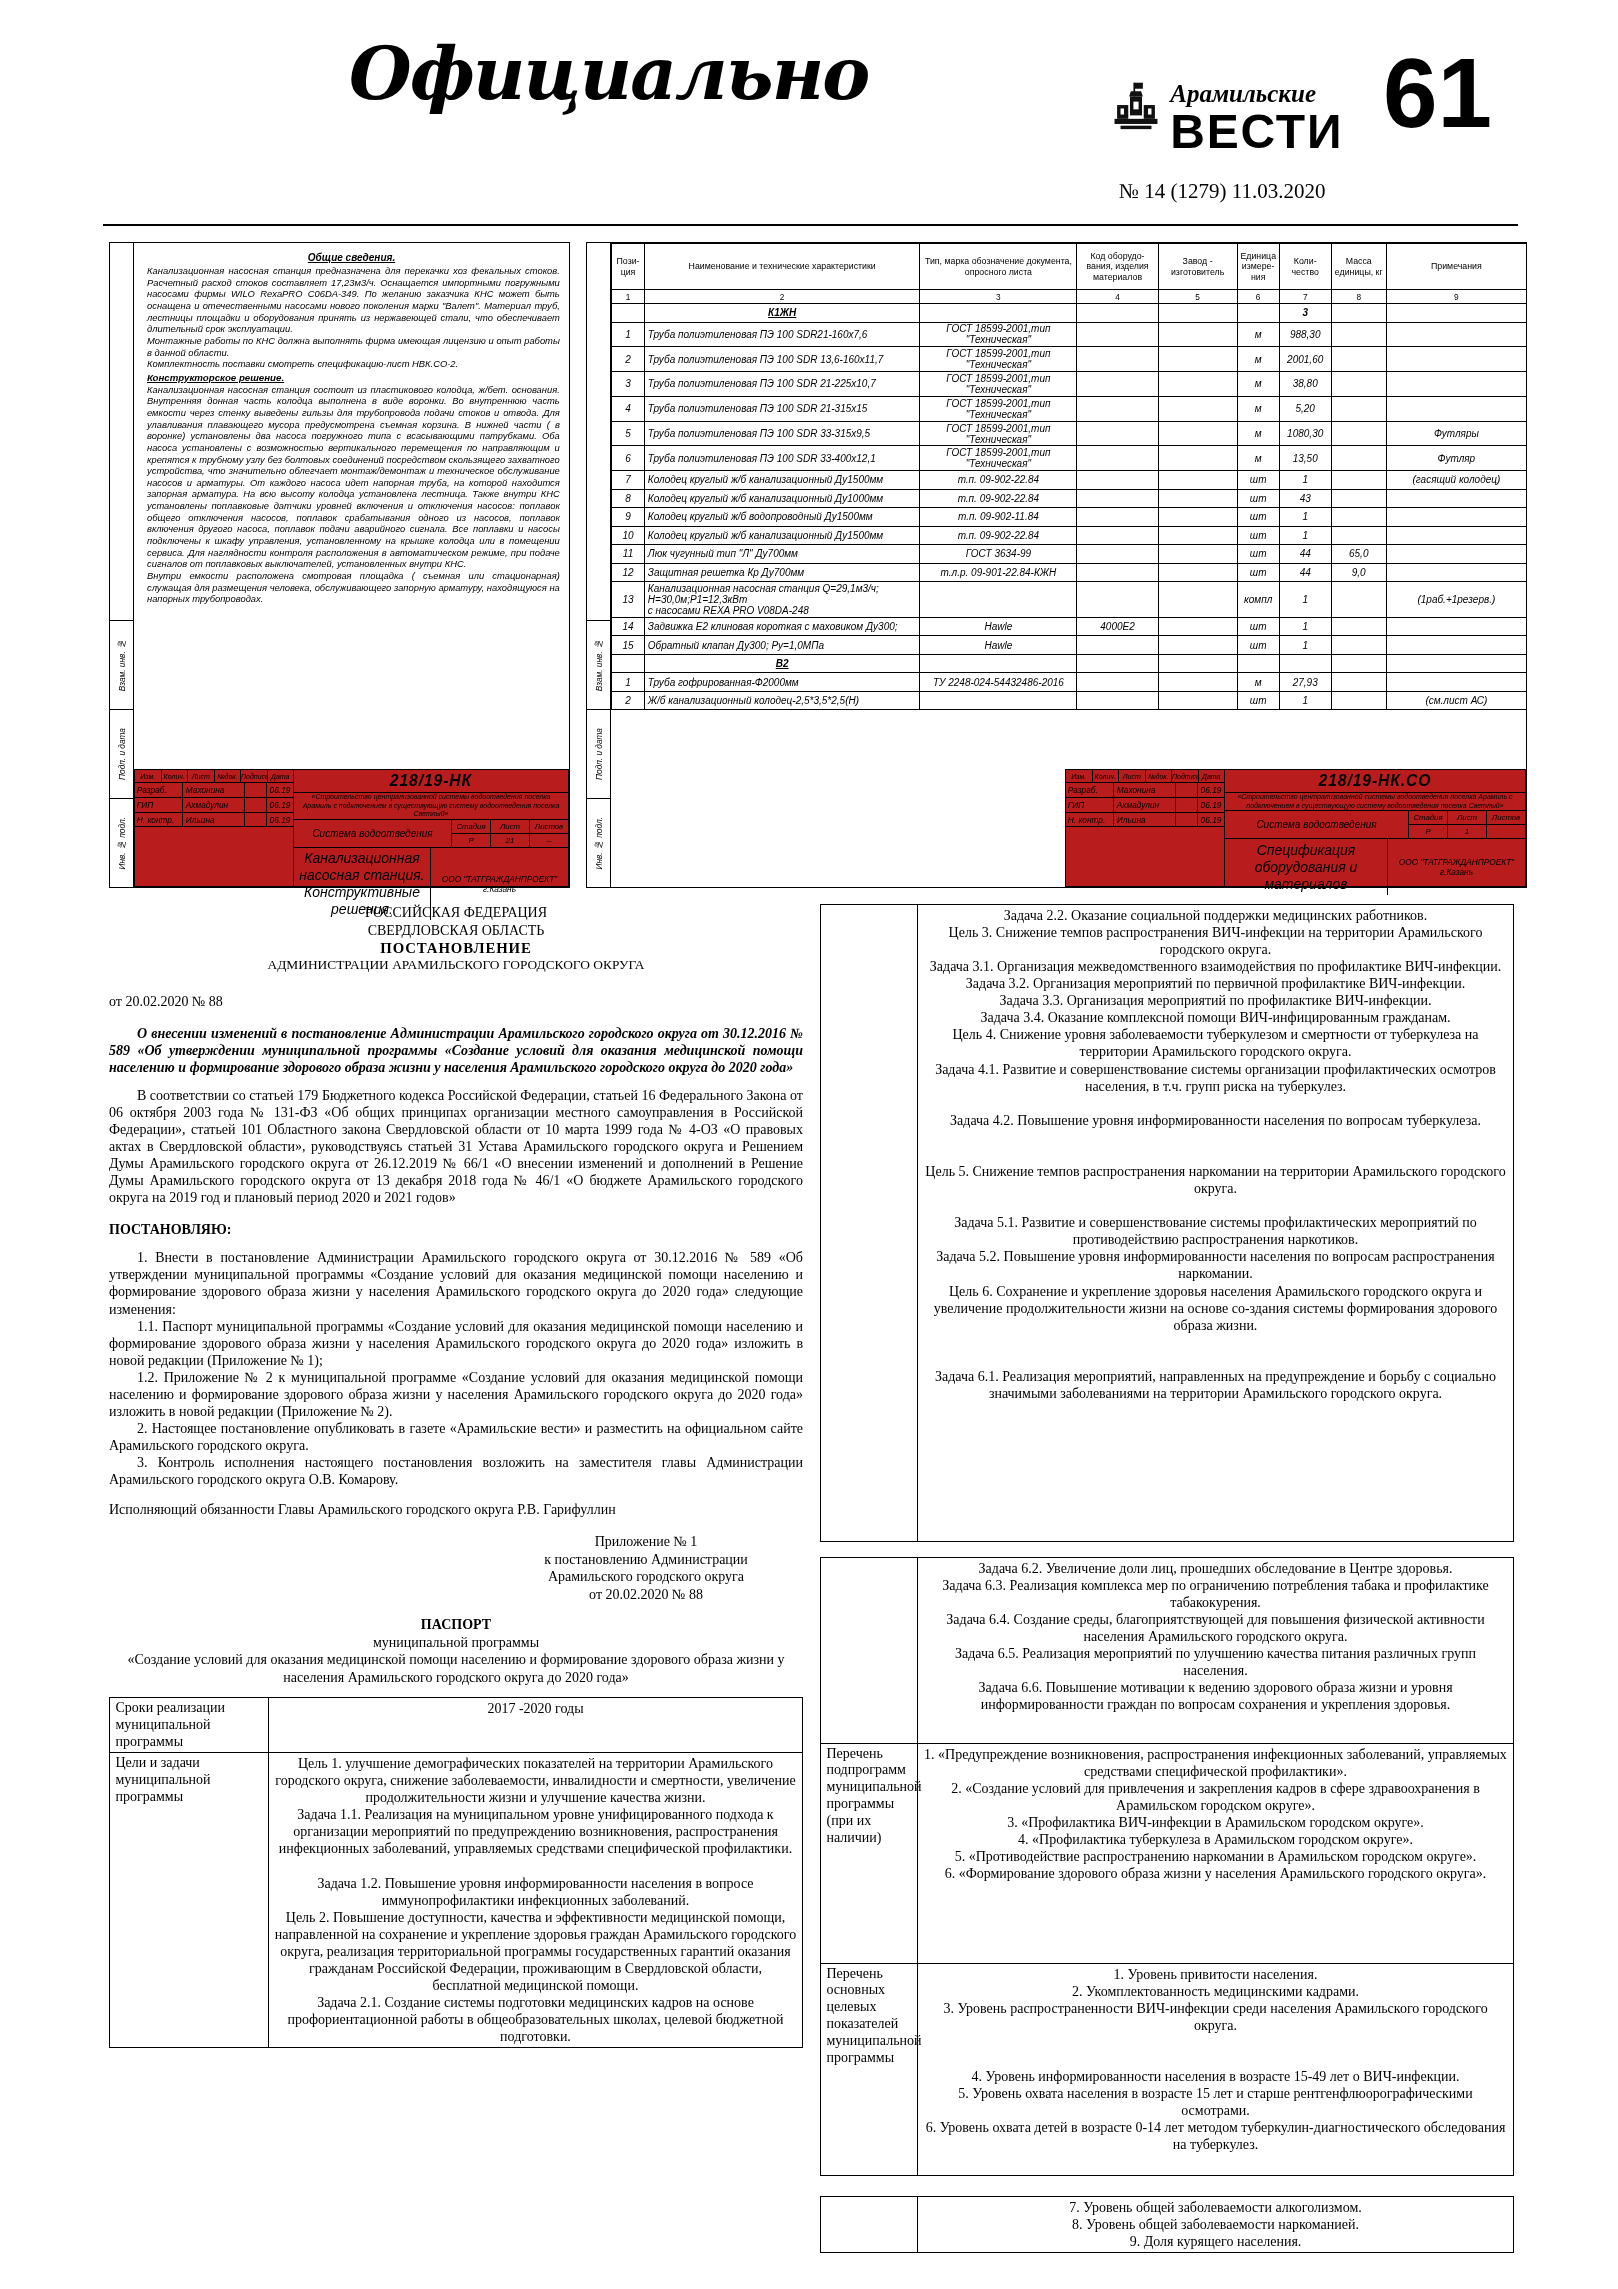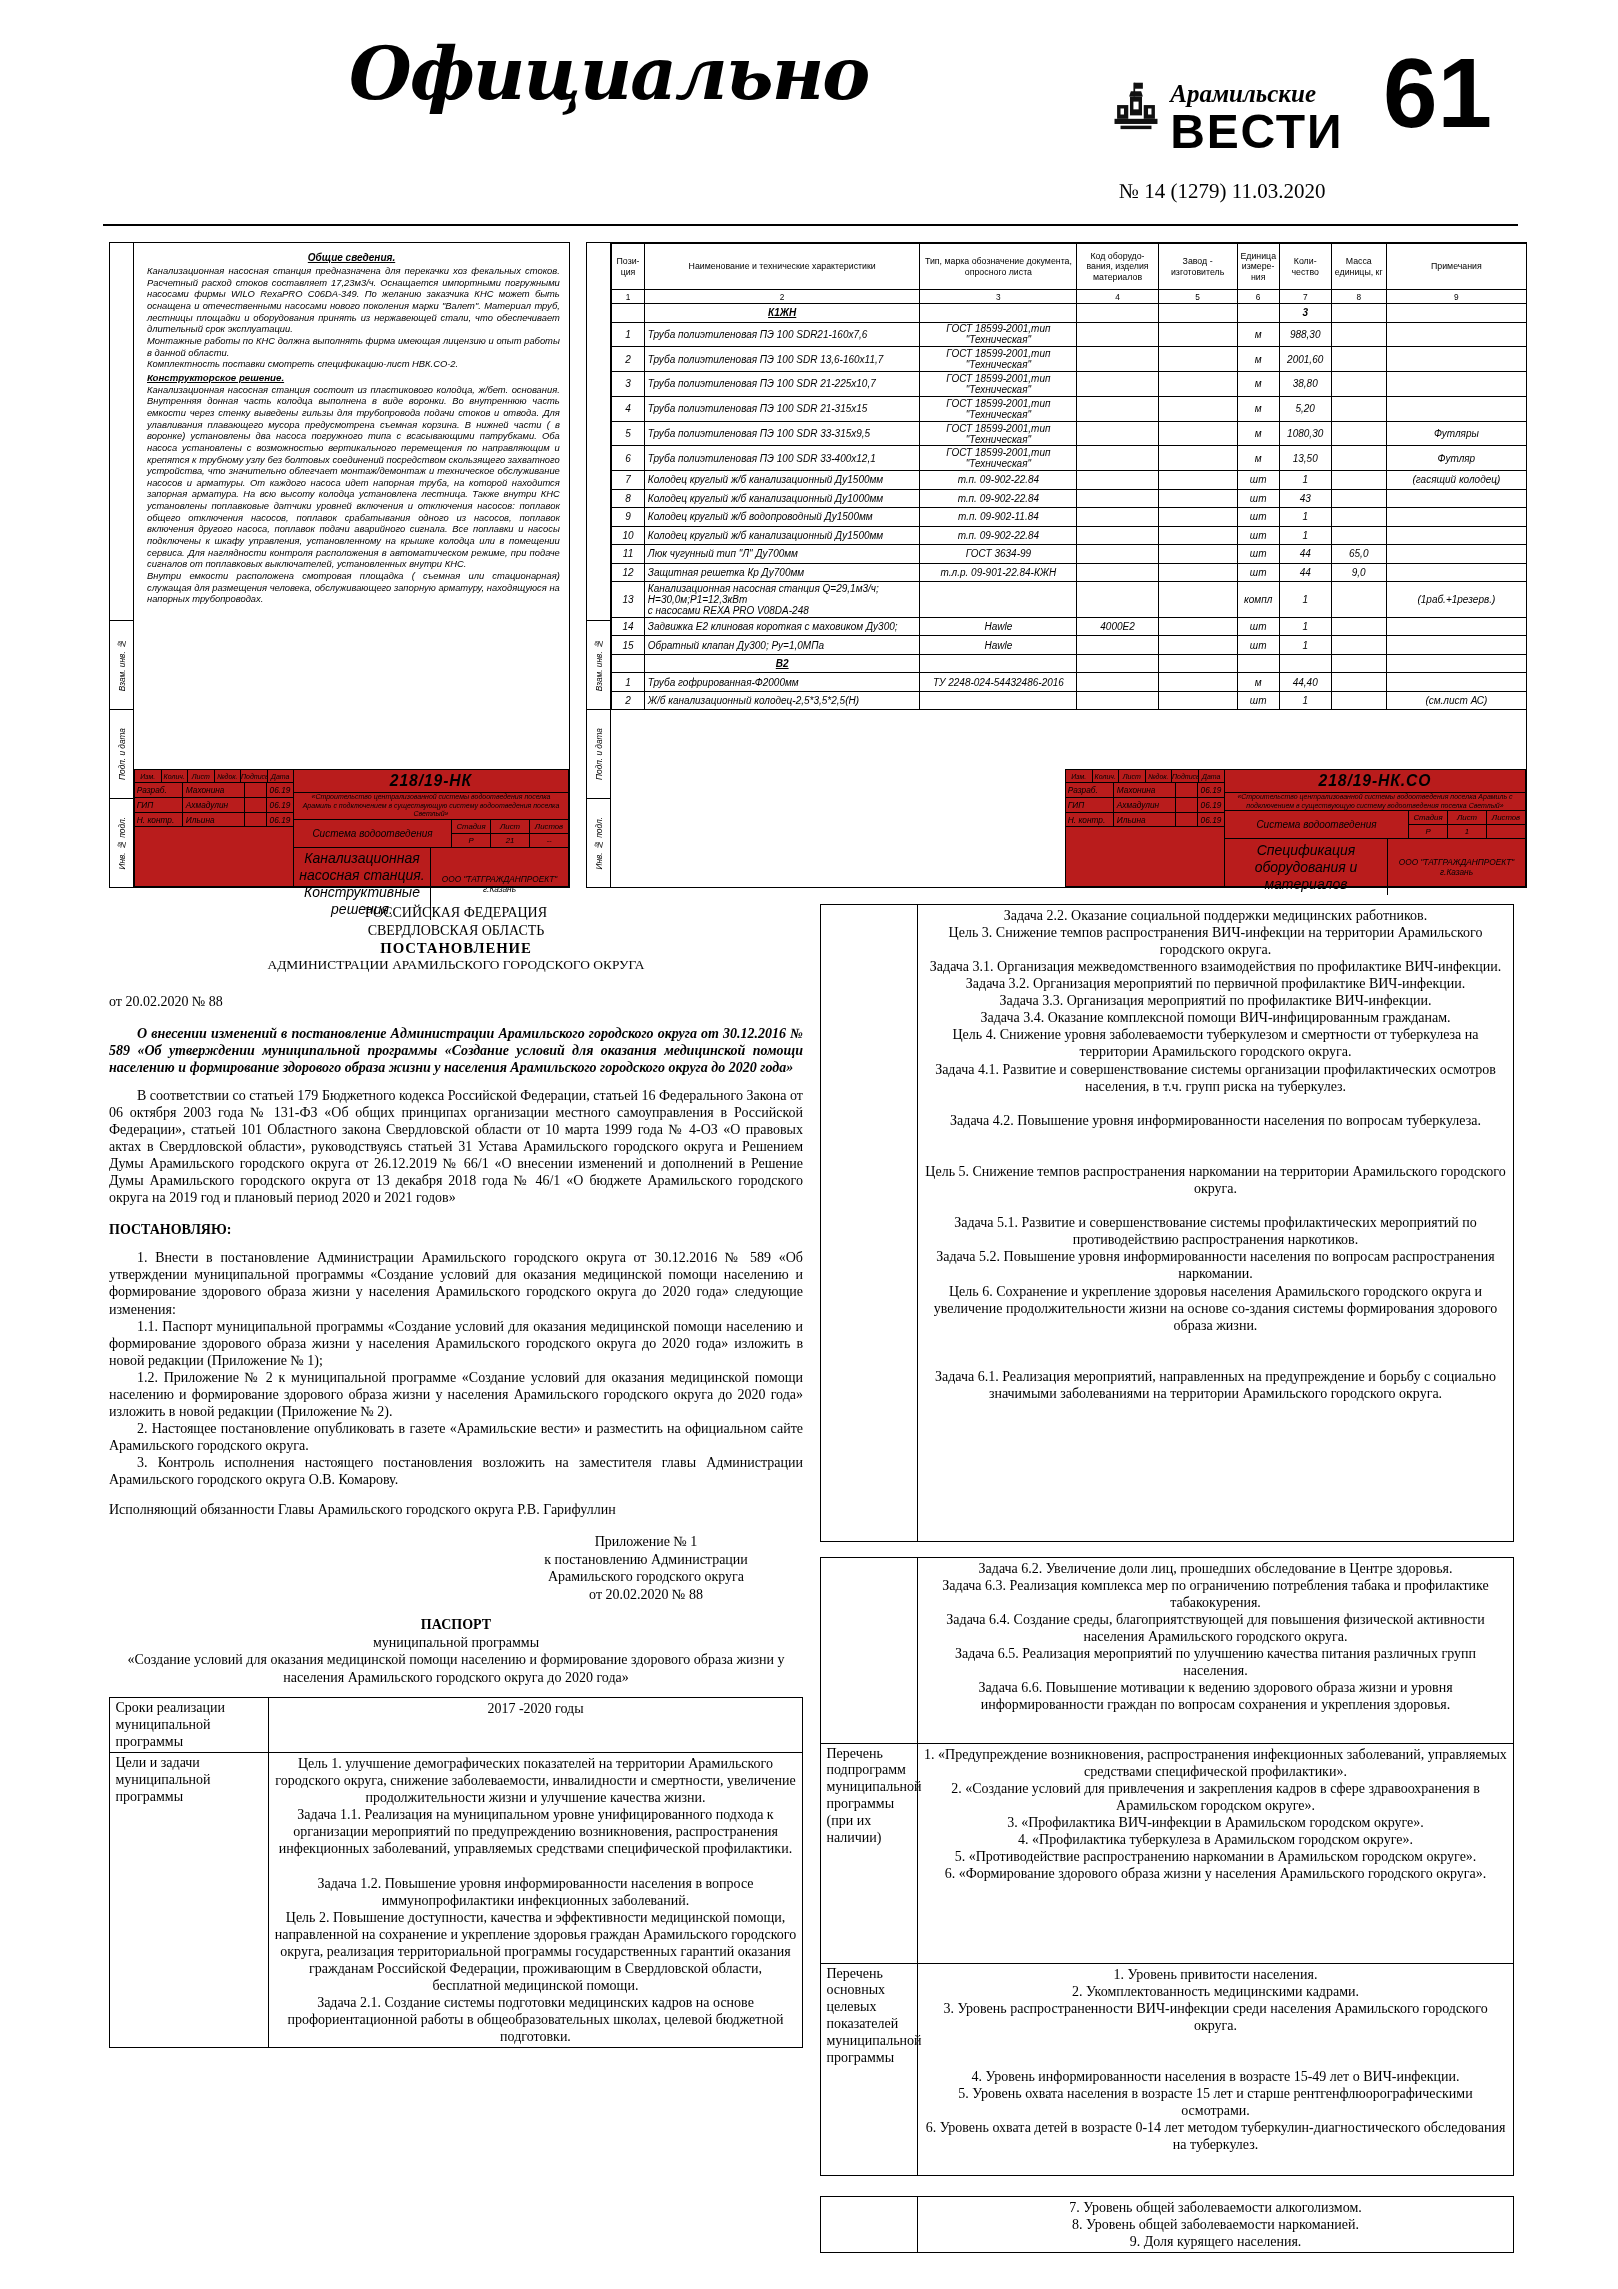--- a/index.html
+++ b/index.html
@@ -470,21 +470,21 @@
         </tr>
       </tbody>
       <tbody>
           <tr>
           <td class="tc">1</td>
           <td class="name">Труба гофрированная-Ф2000мм</td>
           <td class="tc">ТУ 2248-024-54432486-2016</td>
           <td class="tc"></td>
           <td class="tc"></td>
           <td class="tc">м</td>
-          <td class="tc">44,40</td>
+          <td class="tc">27,93</td>
           <td class="tc"></td>
           <td class="tc"></td>
         </tr>
           <tr>
           <td class="tc">2</td>
           <td class="name">Ж/б канализационный колодец-2,5*3,5*2,5(Н)</td>
           <td class="tc"></td>
           <td class="tc"></td>
           <td class="tc"></td>
           <td class="tc">шт</td>

